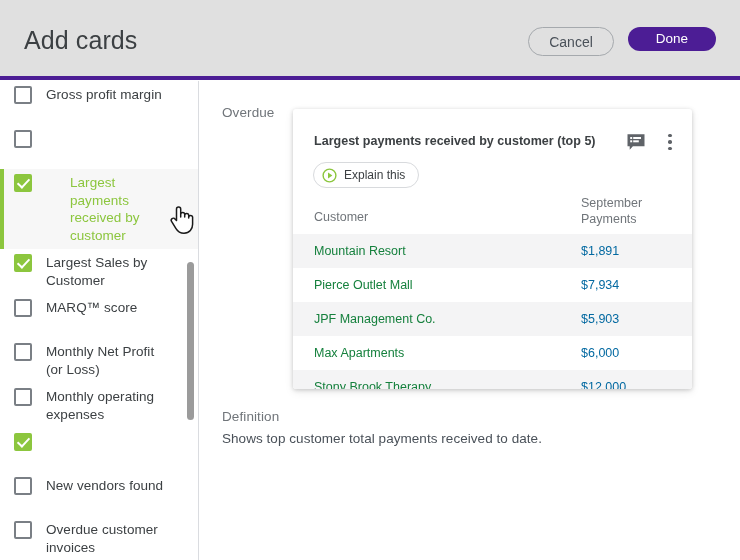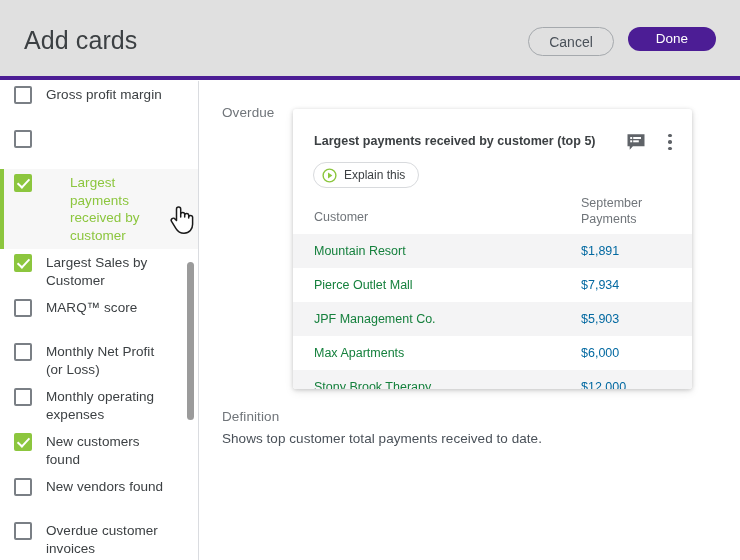--- a/index.html
+++ b/index.html
@@ -389,21 +389,20 @@
         <div class="sidebar-item">
           <span class="cbox"></span>
           <span class="sitem-label">Monthly Net Profit (or Loss)</span>
         </div>
         <div class="sidebar-item">
           <span class="cbox"></span>
           <span class="sitem-label">Monthly operating expenses</span>
         </div>
         <div class="sidebar-item">
           <span class="cbox checked"></span>
-          <span class="sitem-label">New customers found</span>
         </div>
         <div class="sidebar-item">
           <span class="cbox"></span>
           <span class="sitem-label">New vendors found</span>
         </div>
         <div class="sidebar-item">
           <span class="cbox"></span>
           <span class="sitem-label">Overdue customer invoices</span>
         </div>
       </div>

